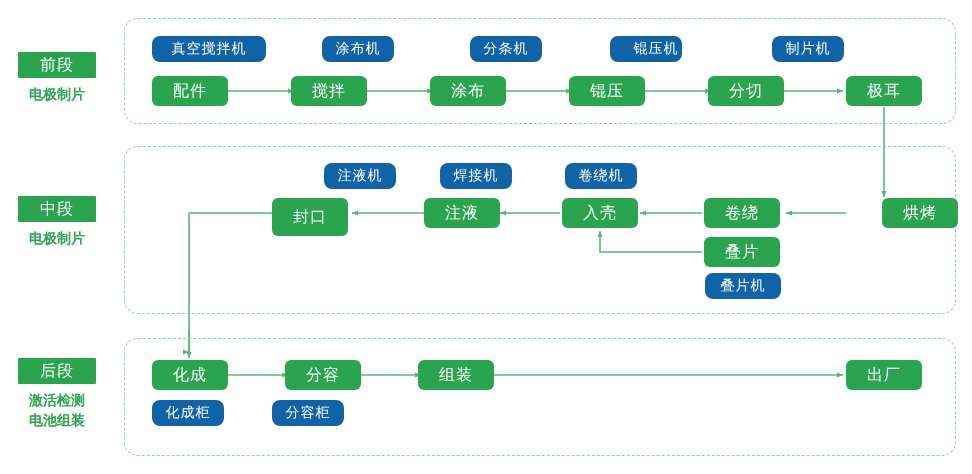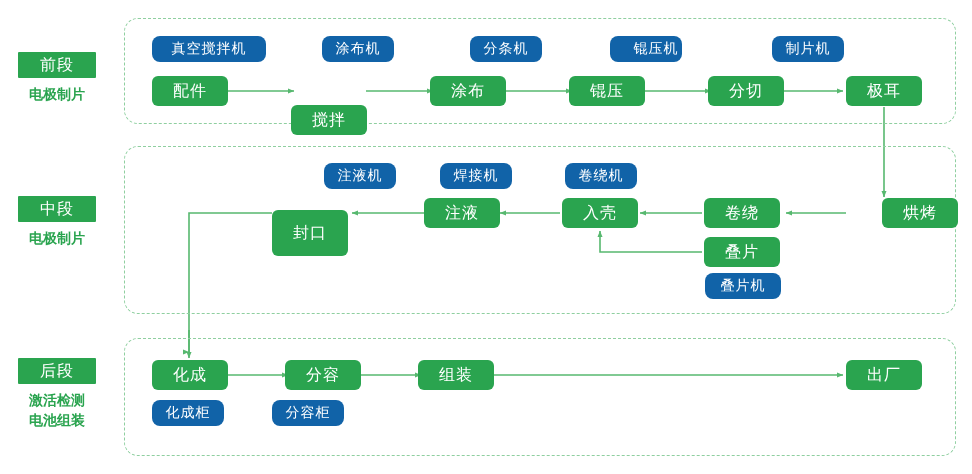--- a/index.html
+++ b/index.html
@@ -135,37 +135,37 @@
   <div class="stage-badge" style="left:18px; top:52px; width:78px;">前段</div>
   <div class="stage-sub" style="left:8px; top:84px; width:98px;">电极制片</div>
 
   <div class="tag" style="left:152px; top:36px; width:114px;">真空搅拌机</div>
   <div class="tag" style="left:322px; top:36px; width:72px;">涂布机</div>
   <div class="tag" style="left:470px; top:36px; width:72px;">分条机</div>
   <div class="tag" style="left:610px; top:36px; width:72px;padding-left:20px;">锟压机</div>
   <div class="tag" style="left:772px; top:36px; width:72px;">制片机</div>
 
   <div class="node" style="left:152px; top:76px; width:76px; height:30px;">配件</div>
-  <div class="node" style="left:291px; top:76px; width:76px; height:30px;margin-top:29px;">搅拌</div>
+  <div class="node" style="left:291px; top:76px; width:76px; height:30px;">搅拌</div>
   <div class="node" style="left:430px; top:76px; width:76px; height:30px;">涂布</div>
   <div class="node" style="left:569px; top:76px; width:76px; height:30px;">锟压</div>
   <div class="node" style="left:708px; top:76px; width:76px; height:30px;">分切</div>
   <div class="node" style="left:846px; top:76px; width:76px; height:30px;font-family:Liberation Serif, serif;">极耳</div>
 
   <div class="section-box" style="left:124px; top:146px; width:832px; height:168px;"></div>
 
   <div class="stage-badge" style="left:18px; top:196px; width:78px;">中段</div>
   <div class="stage-sub" style="left:8px; top:228px; width:98px;">电极制片</div>
 
   <div class="tag" style="left:324px; top:163px; width:72px;">注液机</div>
   <div class="tag" style="left:440px; top:163px; width:72px;">焊接机</div>
   <div class="tag" style="left:565px; top:163px; width:72px;">卷绕机</div>
   <div class="tag" style="left:705px; top:273px; width:76px;">叠片机</div>
 
-  <div class="node" style="left:272px; top:198px; width:76px; height:46px;margin-top:12px;">封口</div>
+  <div class="node" style="left:272px; top:198px; width:76px; height:38px;">封口</div>
   <div class="node" style="left:424px; top:198px; width:76px; height:30px;">注液</div>
   <div class="node" style="left:562px; top:198px; width:76px; height:30px;">入壳</div>
   <div class="node" style="left:704px; top:198px; width:76px; height:30px;">卷绕</div>
   <div class="node" style="left:882px; top:198px; width:76px; height:30px;">烘烤</div>
   <div class="node" style="left:704px; top:237px; width:76px; height:30px;">叠片</div>
 
   <div class="section-box" style="left:124px; top:338px; width:832px; height:118px;"></div>
 
   <div class="stage-badge" style="left:18px; top:358px; width:78px;">后段</div>
   <div class="stage-sub" style="left:8px; top:390px; width:98px;">激活检测

